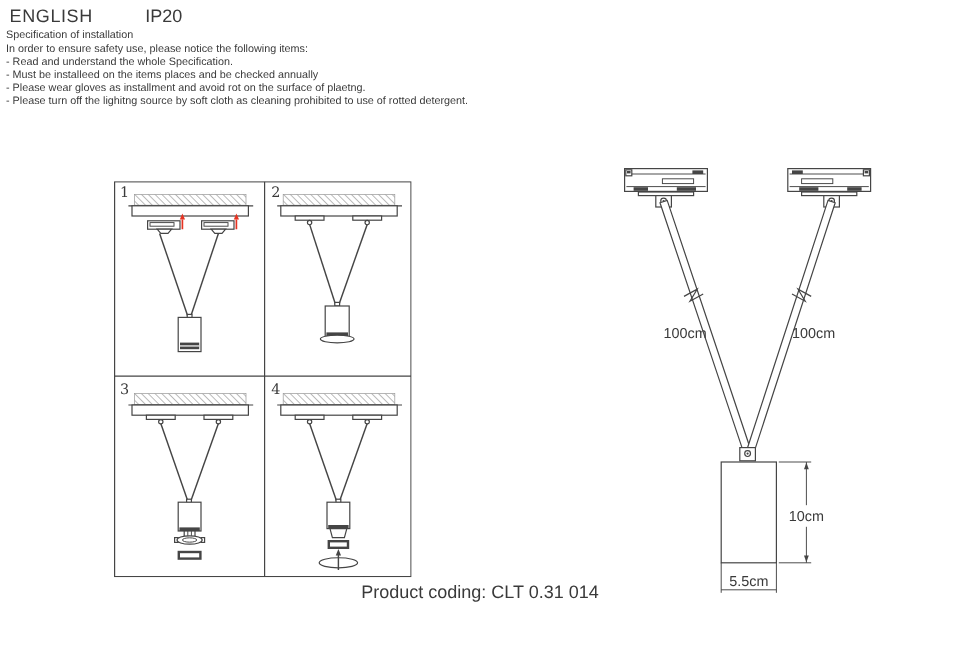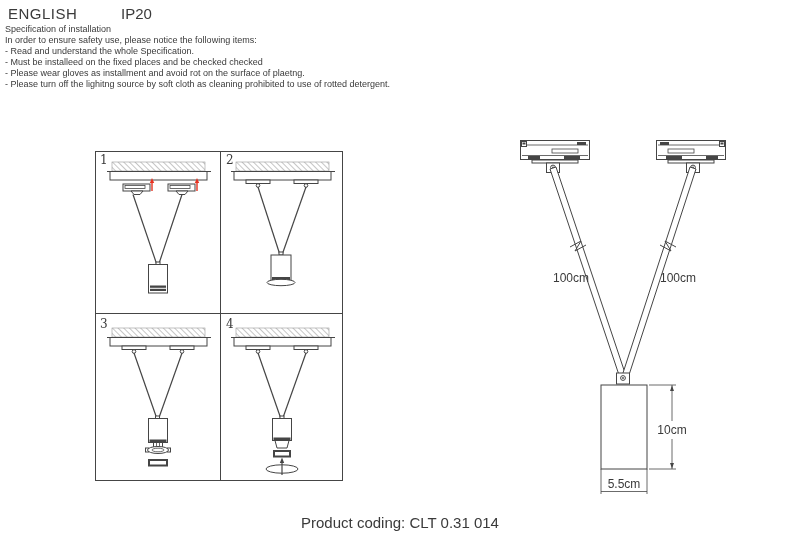--- a/index.html
+++ b/index.html
@@ -4,21 +4,21 @@
 <style>
   html,body{margin:0;padding:0;}
   body{
     width:800px;height:552px;position:relative;background:#ffffff;
     font-family:"Liberation Sans",sans-serif;color:var(--text,#3a3a3a);
     overflow:hidden;
   }
   .hdr-lang{position:absolute;left:8px;top:5px;font-size:15px;letter-spacing:.5px;}
   .hdr-ip{position:absolute;left:121px;top:5px;font-size:15px;text-align:center;}
   .spec{position:absolute;left:5px;top:24px;font-size:9px;line-height:11px;white-space:nowrap;}
-  .footer{position:absolute;left:0;top:514px;width:100%;text-align:center;font-size:15px;}
+  .footer{position:absolute;left:0;top:485px;width:100%;text-align:center;font-size:15px;}
   .fig-steps{position:absolute;left:95px;top:151px;}
   .fig-susp{position:absolute;left:490px;top:128px;}
   
   .ln{stroke:var(--line,#444);fill:none;stroke-width:1;}
   .thin{stroke-width:.8;}
   .fw{fill:#fff;stroke:var(--line,#444);stroke-width:1;}
   .fd{fill:var(--line,#444);stroke:none;}
   .wire{stroke:var(--line,#444);stroke-width:1.2;fill:none;}
   .ring{fill:#fff;stroke:var(--line,#444);stroke-width:2;}
   .red-ln{stroke:var(--accent_red,#e63322);stroke-width:1.4;fill:none;}
@@ -29,21 +29,21 @@
 </head>
 <body>
 
 <div class="hdr-lang">ENGLISH</div>
 <div class="hdr-ip">IP20</div>
 
 <div class="spec">
   <div>Specification of installation</div>
   <div>In order to ensure safety use, please notice the following items:</div>
   <div>- Read and understand the whole Specification.</div>
-  <div>- Must be installeed on the fixed places and be checked checked</div>
+  <div>- Must be installeed on the items places and be checked annually</div>
   <div>- Please wear gloves as installment and avoid rot on the surface of plaetng.</div>
   <div>- Please turn off the lighitng source by soft cloth as cleaning prohibited to use of rotted detergent.</div>
 </div>
 
 <svg class="fig-steps" width="248" height="330" viewBox="0 0 248 330">
   <defs>
     <pattern id="hatch" patternUnits="userSpaceOnUse" width="4" height="4" patternTransform="rotate(-45)">
       <line x1="0" y1="0" x2="0" y2="4" stroke="#8d8d8d" stroke-width="1"></line>
     </pattern>
     <g id="ceiling-track">

